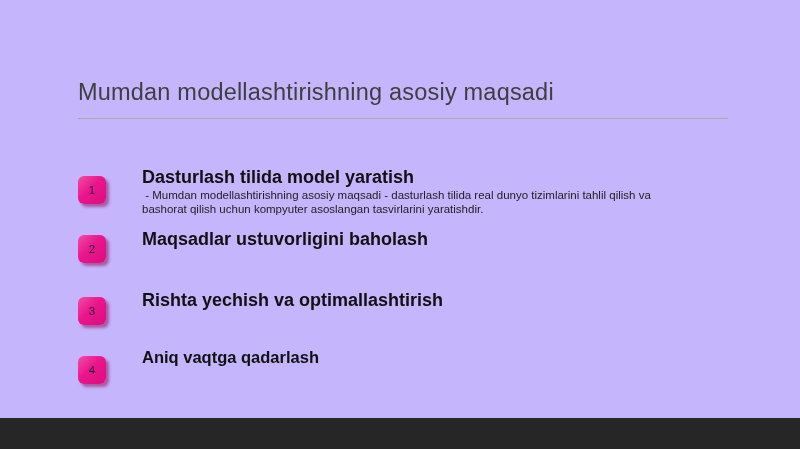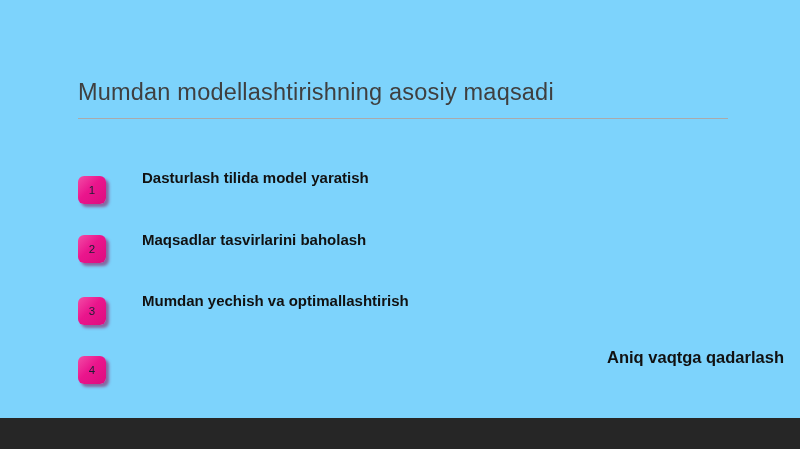--- a/index.html
+++ b/index.html
@@ -11,21 +11,21 @@
     width: 800px;
     height: 449px;
     position: relative;
     overflow: hidden;
     font-family: "Liberation Sans", "DejaVu Sans", sans-serif;
     -webkit-font-smoothing: antialiased;
   }
   .slide {
     position: absolute;
     inset: 0;
-    background: #7dd3fc;
+    background: #c4b5fd;
     text-decoration: underline;
   }
   .slide-title {
     position: absolute;
     left: 78px;
     top: 79px;
     font-size: 23.5px;
     font-weight: 400;
     color: #3f3f3f;
     letter-spacing: 0.2px;
@@ -65,30 +65,29 @@
   }
   .r1 .badge { margin-top: 6px; }
   .r2 .badge { margin-top: 3px; }
   .r3 .badge { margin-top: 4px; }
   .r4 .badge { margin-top: 8px; }
   .item-text {
     width: 642px;
   }
   .item-heading {
     margin: 0 0 3px 0;
-    font-size: 15px;
+    font-size: 18px;
     line-height: 15px;
     font-weight: 700;
     color: #111111;
   }
   .r4 .item-heading {
     font-size: 16.5px;
     line-height: 19px;
     margin-bottom: 2px;
-    text-align: right;
   }
   .item-body {
     margin: 0;
     font-size: 11.5px;
     line-height: 14px;
     color: #222222;
     white-space: pre-line;
   }
   .bottom-bar {
     position: absolute;
@@ -104,34 +103,36 @@
 
 <div class="slide">
 
   <div class="slide-title">Mumdan modellashtirishning asosiy maqsadi</div>
   <div class="title-rule"></div>
 
   <div class="item-row r1">
     <div class="badge">1</div>
     <div class="item-text">
       <h3 class="item-heading">Dasturlash tilida model yaratish</h3>
+      <p class="item-body">&nbsp;- Mumdan modellashtirishning asosiy maqsadi - dasturlash tilida real dunyo tizimlarini tahlil qilish va
+bashorat qilish uchun kompyuter asoslangan tasvirlarini yaratishdir.</p>
     </div>
   </div>
 
   <div class="item-row r2">
     <div class="badge">2</div>
     <div class="item-text">
-      <h3 class="item-heading">Maqsadlar tasvirlarini baholash</h3>
+      <h3 class="item-heading">Maqsadlar ustuvorligini baholash</h3>
     </div>
   </div>
 
   <div class="item-row r3">
     <div class="badge">3</div>
     <div class="item-text">
-      <h3 class="item-heading">Mumdan yechish va optimallashtirish</h3>
+      <h3 class="item-heading">Rishta yechish va optimallashtirish</h3>
     </div>
   </div>
 
   <div class="item-row r4">
     <div class="badge">4</div>
     <div class="item-text">
       <h3 class="item-heading">Aniq vaqtga qadarlash</h3>
     </div>
   </div>
 

